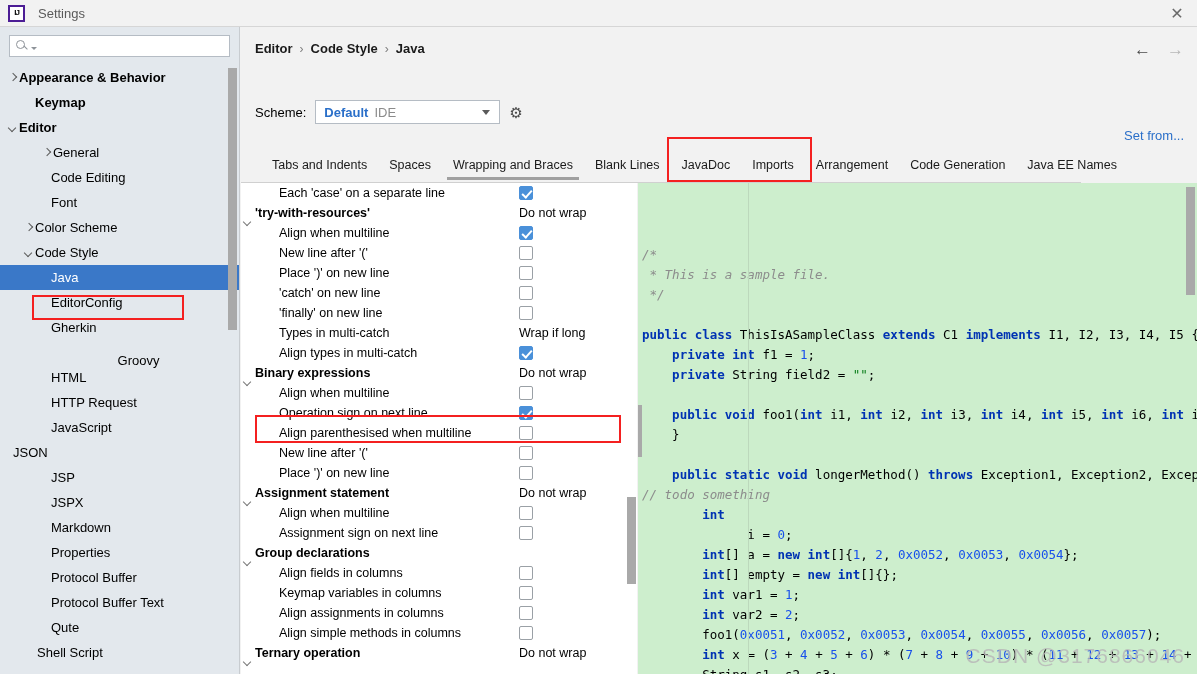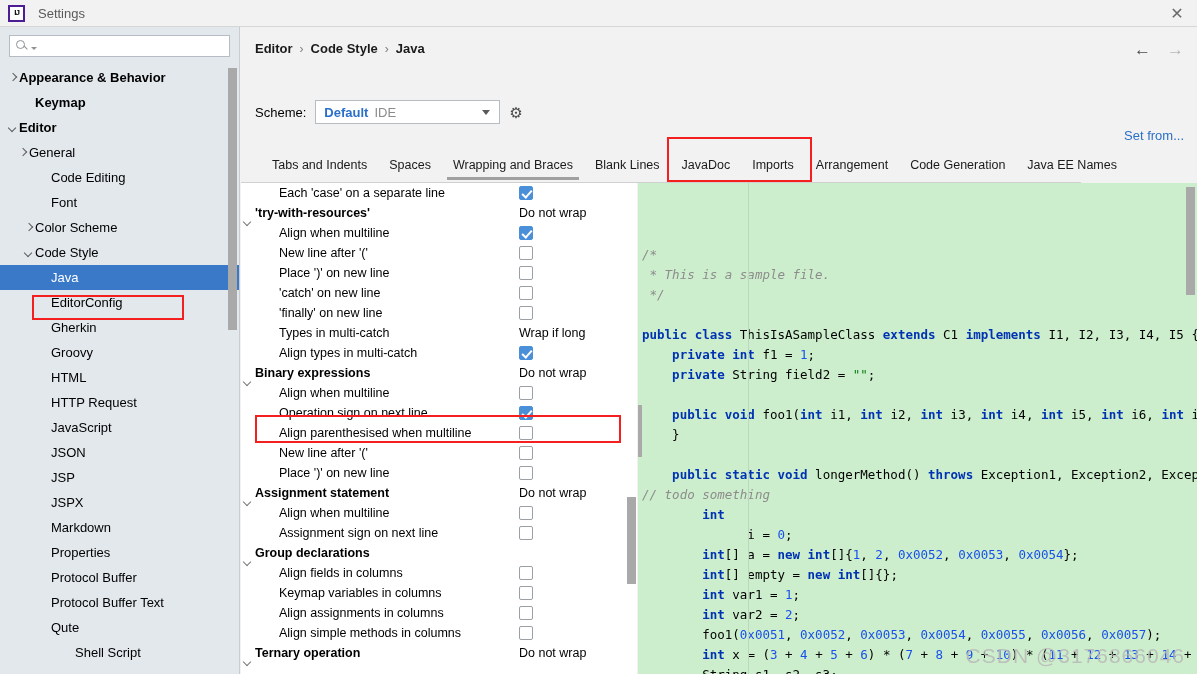--- a/index.html
+++ b/index.html
@@ -223,21 +223,21 @@
           <span>Appearance &amp; Behavior</span>
         </div>
         <div class="tree-row bold" style="padding-left: 22px;">
           <span class="twisty"></span>
           <span>Keymap</span>
         </div>
         <div class="tree-row bold" style="padding-left: 6px;">
           <span class="twisty down"></span>
           <span>Editor</span>
         </div>
-        <div class="tree-row" style="padding-left: 16px;">
+        <div class="tree-row" style="padding-left: 40px;">
           <span class="twisty right"></span>
           <span>General</span>
         </div>
         <div class="tree-row" style="padding-left: 38px;">
           <span class="twisty"></span>
           <span>Code Editing</span>
         </div>
         <div class="tree-row" style="padding-left: 38px;">
           <span class="twisty"></span>
           <span>Font</span>
@@ -255,37 +255,37 @@
           <span>Java</span>
         </div>
         <div class="tree-row" style="padding-left: 38px;">
           <span class="twisty"></span>
           <span>EditorConfig</span>
         </div>
         <div class="tree-row" style="padding-left: 38px;">
           <span class="twisty"></span>
           <span>Gherkin</span>
         </div>
-        <div class="tree-row" style="padding-left: 38px;">
+        <div class="tree-row" style="padding-left: 38px; flex-direction: column;">
           <span class="twisty"></span>
           <span>Groovy</span>
         </div>
         <div class="tree-row" style="padding-left: 38px;">
           <span class="twisty"></span>
           <span>HTML</span>
         </div>
         <div class="tree-row" style="padding-left: 38px;">
           <span class="twisty"></span>
           <span>HTTP Request</span>
         </div>
         <div class="tree-row" style="padding-left: 38px;">
           <span class="twisty"></span>
           <span>JavaScript</span>
         </div>
-        <div class="tree-row" style="padding-left: 38px;">
+        <div class="tree-row" style="">
           <span class="twisty"></span>
           <span>JSON</span>
         </div>
         <div class="tree-row" style="padding-left: 38px;">
           <span class="twisty"></span>
           <span>JSP</span>
         </div>
         <div class="tree-row" style="padding-left: 38px;">
           <span class="twisty"></span>
           <span>JSPX</span>
@@ -303,21 +303,21 @@
           <span>Protocol Buffer</span>
         </div>
         <div class="tree-row" style="padding-left: 38px;">
           <span class="twisty"></span>
           <span>Protocol Buffer Text</span>
         </div>
         <div class="tree-row" style="padding-left: 38px;">
           <span class="twisty"></span>
           <span>Qute</span>
         </div>
-        <div class="tree-row" style="padding-left: 38px; margin-left: 24px;">
+        <div class="tree-row" style="padding-left: 24px;">
           <span class="twisty"></span>
           <span>Shell Script</span>
         </div>
       </div>
     <div class="sb-scroll"></div>
     <div class="sel-outline"></div>
   </div>
 
   <div class="content">
 

